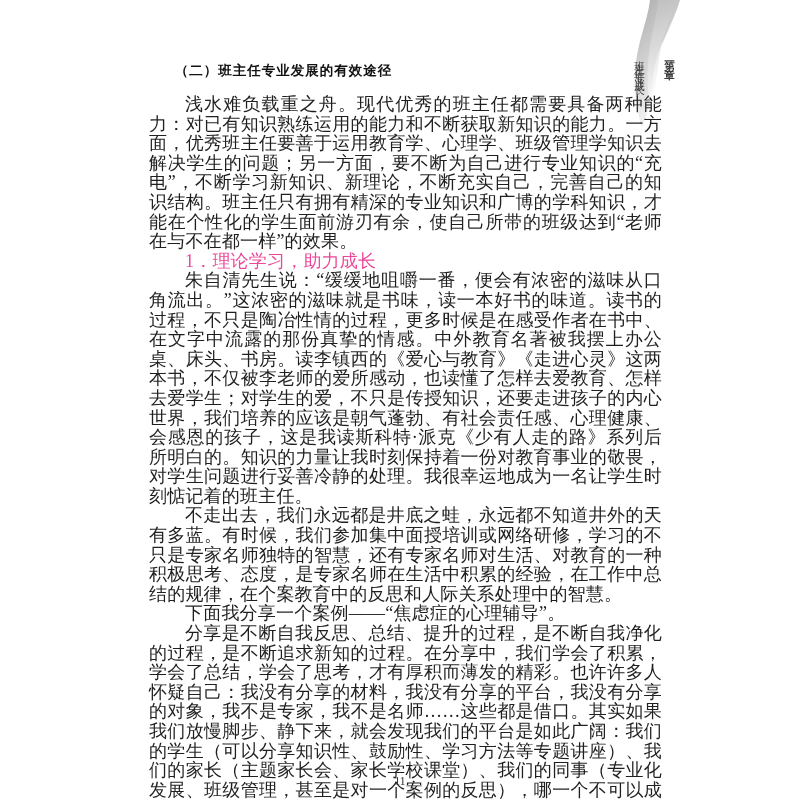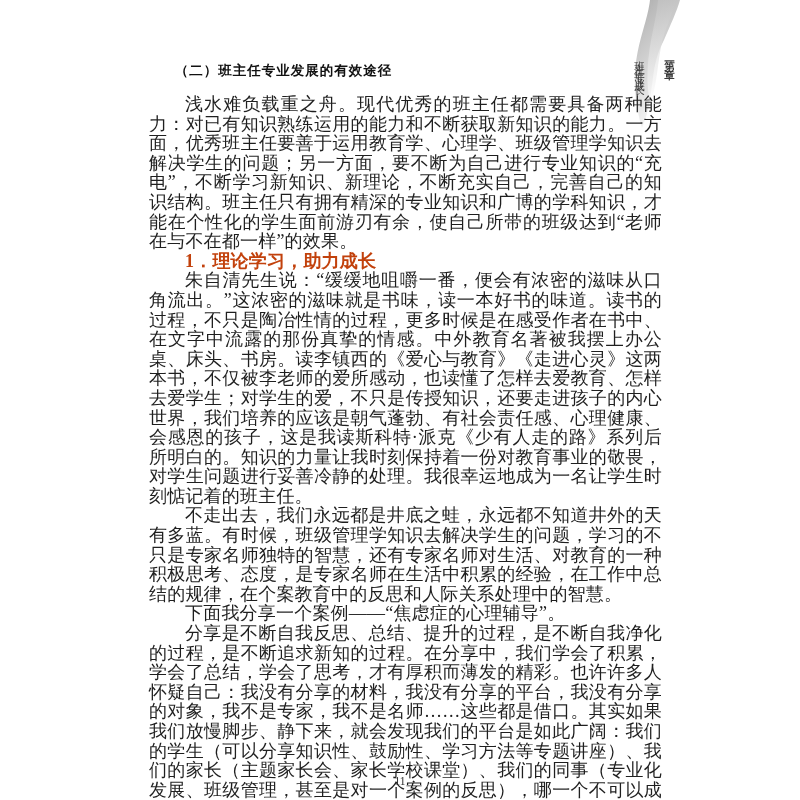--- a/index.html
+++ b/index.html
@@ -56,22 +56,22 @@
   }
   .para, .subheading {
     font-size: 18px;
     line-height: 19.6px;
     text-align: justify;
     text-indent: 2em;
     letter-spacing: 0.2px;
     color: #1f1f1f;
   }
   .subheading {
-    font-weight: 700;
-    color: #c2410c;
+    font-weight: 400;
+    color: #ec4899;
   }
 
   .page-number {
     position: absolute;
     bottom: 13px;
     left: 0;
     width: 100%;
     text-align: center;
     font-size: 11.5px;
     color: #2b2b2b;
@@ -106,21 +106,21 @@
   <div class="content">
     <h2 class="section-title">（二）班主任专业发展的有效途径</h2>
 
     <p class="para">浅水难负载重之舟。现代优秀的班主任都需要具备两种能力：对已有知识熟练运用的能力和不断获取新知识的能力。一方面，优秀班主任要善于运用教育学、心理学、班级管理学知识去解决学生的问题；另一方面，要不断为自己进行专业知识的“充电”，不断学习新知识、新理论，不断充实自己，完善自己的知识结构。班主任只有拥有精深的专业知识和广博的学科知识，才能在个性化的学生面前游刃有余，使自己所带的班级达到“老师在与不在都一样”的效果。</p>
 
     <h3 class="subheading">1．理论学习，助力成长</h3>
 
     <p class="para">朱自清先生说：“缓缓地咀嚼一番，便会有浓密的滋味从口角流出。”这浓密的滋味就是书味，读一本好书的味道。读书的过程，不只是陶冶性情的过程，更多时候是在感受作者在书中、在文字中流露的那份真挚的情感。中外教育名著被我摆上办公桌、床头、书房。读李镇西的《爱心与教育》《走进心灵》这两本书，不仅被李老师的爱所感动，也读懂了怎样去爱教育、怎样去爱学生；对学生的爱，不只是传授知识，还要走进孩子的内心世界，我们培养的应该是朝气蓬勃、有社会责任感、心理健康、会感恩的孩子，这是我读斯科特·派克《少有人走的路》系列后所明白的。知识的力量让我时刻保持着一份对教育事业的敬畏，对学生问题进行妥善冷静的处理。我很幸运地成为一名让学生时刻惦记着的班主任。</p>
 
 
-    <p class="para">不走出去，我们永远都是井底之蛙，永远都不知道井外的天有多蓝。有时候，班级管理学知识去解决学生的问题，学习的不只是专家名师独特的智慧，还有专家名师对生活、对教育的一种积极思考、态度，是专家名师在生活中积累的经验，在工作中总结的规律，在个案教育中的反思和人际关系处理中的智慧。</p>
+    <p class="para">不走出去，我们永远都是井底之蛙，永远都不知道井外的天有多蓝。有时候，我们参加集中面授培训或网络研修，学习的不只是专家名师独特的智慧，还有专家名师对生活、对教育的一种积极思考、态度，是专家名师在生活中积累的经验，在工作中总结的规律，在个案教育中的反思和人际关系处理中的智慧。</p>
 
     <p class="para">下面我分享一个案例——“焦虑症的心理辅导”。</p>
 
     <p class="para">分享是不断自我反思、总结、提升的过程，是不断自我净化的过程，是不断追求新知的过程。在分享中，我们学会了积累，学会了总结，学会了思考，才有厚积而薄发的精彩。也许许多人怀疑自己：我没有分享的材料，我没有分享的平台，我没有分享的对象，我不是专家，我不是名师……这些都是借口。其实如果我们放慢脚步、静下来，就会发现我们的平台是如此广阔：我们的学生（可以分享知识性、鼓励性、学习方法等专题讲座）、我们的家长（主题家长会、家长学校课堂）、我们的同事（专业化发展、班级管理，甚至是对一个案例的反思），哪一个不可以成就优秀的你?</p>
 
   </div>
 
   <div class="page-number">11</div>
 
 </div>

